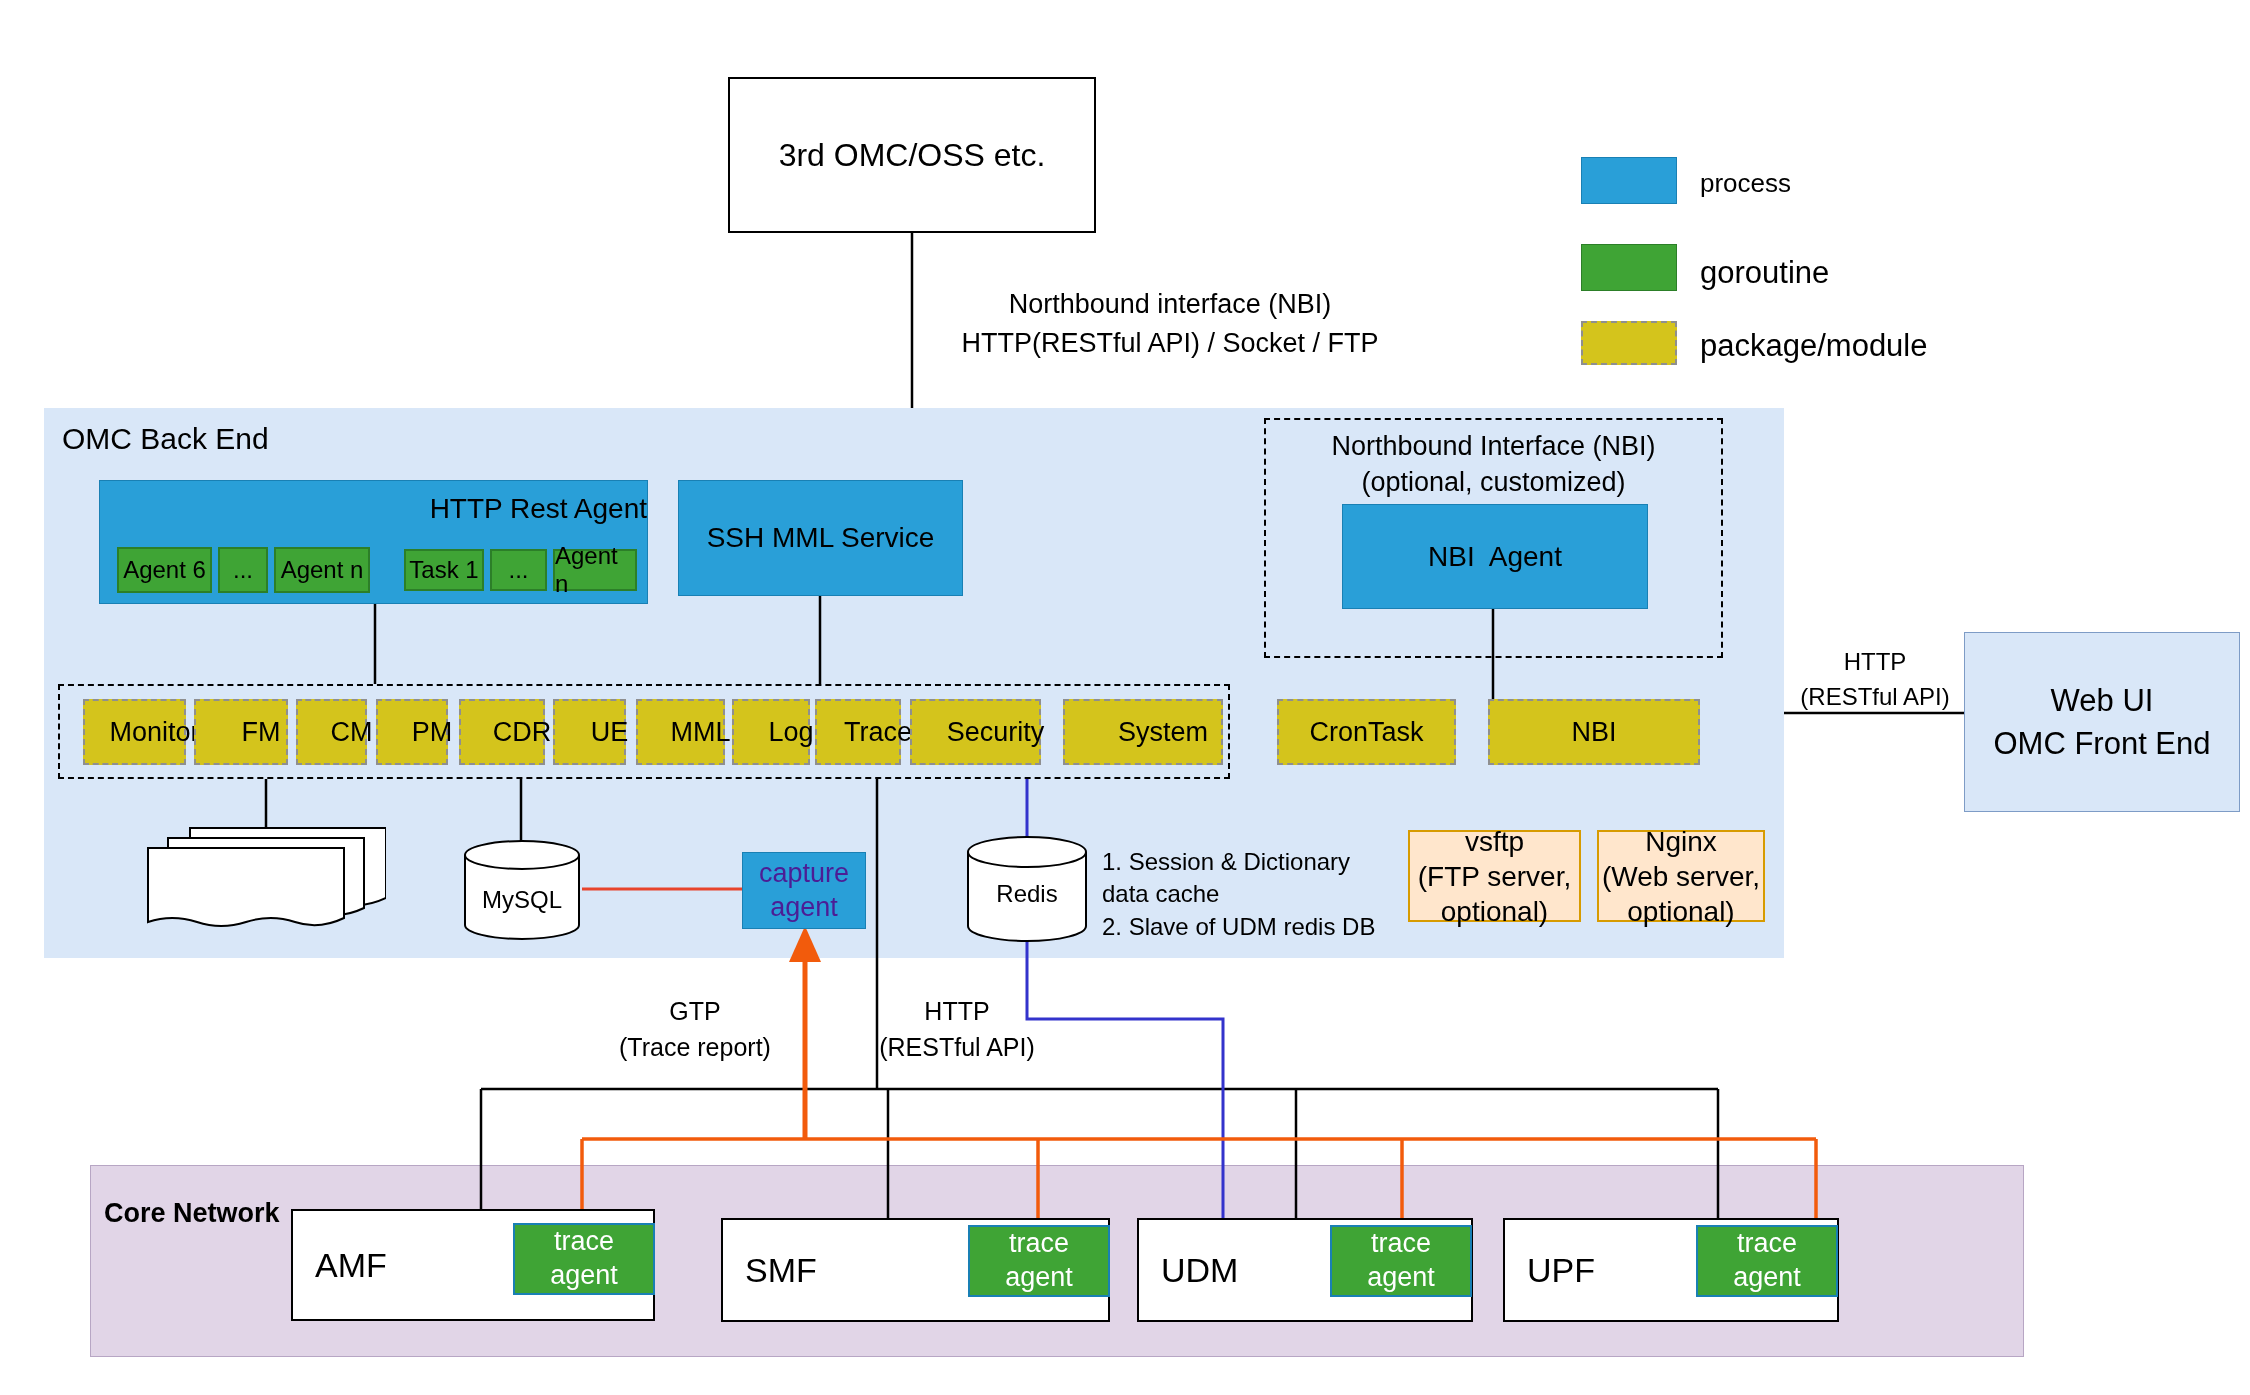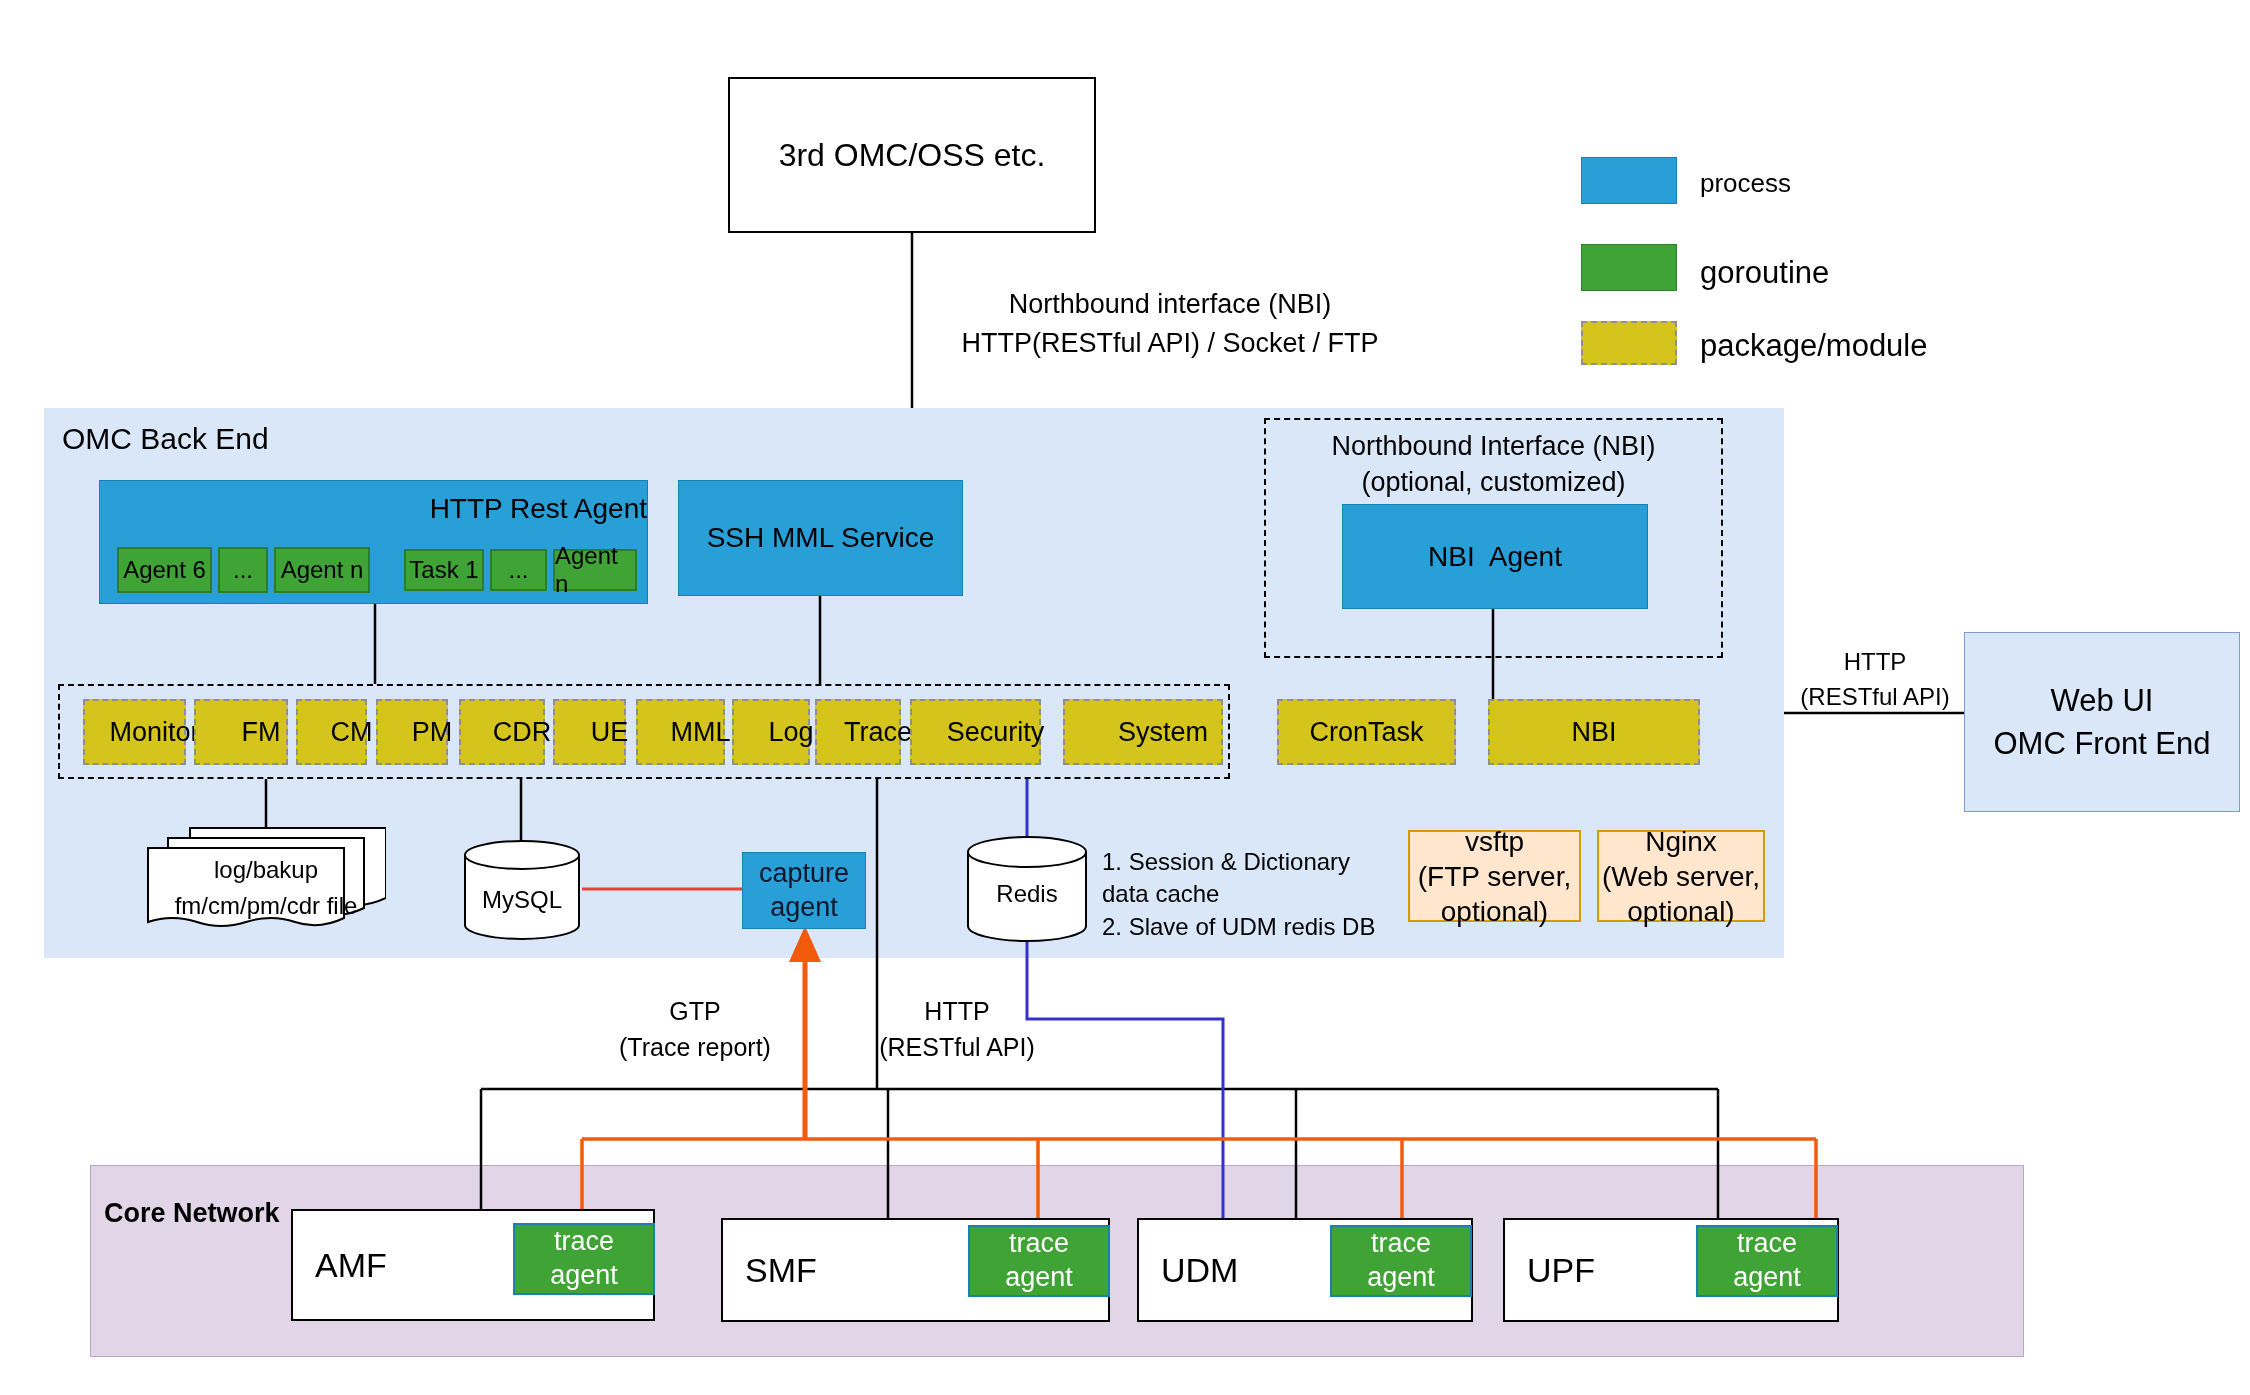--- a/index.html
+++ b/index.html
@@ -127,31 +127,29 @@
   <div class="abs pkg-yellow" style="left:1488px;top:699px;width:212px;height:66px">NBI</div>
 
   <div class="abs" style="left:146px;top:826px;width:240px;height:112px">
     <svg width="240" height="112" viewBox="0 0 240 112">
       <g fill="#fff" stroke="#000" stroke-width="2">
         <path d="M44,2 H240 V72 Q215,84 191,76 Q167,68 142,76 Q117,84 93,76 Q68,68 44,76 Z"></path>
         <path d="M22,12 H218 V82 Q193,94 169,86 Q145,78 120,86 Q95,94 71,86 Q46,78 22,86 Z"></path>
         <path d="M2,22 H198 V92 Q173,104 149,96 Q125,88 100,96 Q75,104 51,96 Q26,88 2,96 Z"></path>
       </g>
     </svg>
-    <div class="doc-text preline">log/bakup
-fm/cm/pm/cdr file</div>
   </div>
 
   <svg class="abs" style="left:462px;top:838px" width="120" height="104" viewBox="0 0 120 104">
     <path d="M3,17 a57,14 0 0 1 114,0 v70 a57,14 0 0 1 -114,0 z" fill="#fff" stroke="#000" stroke-width="2"></path>
     <path d="M3,17 a57,14 0 0 0 114,0" fill="none" stroke="#000" stroke-width="2"></path>
     <text x="60" y="70" text-anchor="middle" font-size="24">MySQL</text>
   </svg>
 
-  <div class="abs proc-blue center preline" style="left:742px;top:852px;width:124px;height:77px;color:#0f172a;font-size:27px;line-height:1.25">capture
+  <div class="abs proc-blue center preline" style="left:742px;top:852px;width:124px;height:77px;color:#4c1d95;font-size:27px;line-height:1.25">capture
 agent</div>
 
   <svg class="abs" style="left:965px;top:834px" width="124" height="110" viewBox="0 0 124 110">
     <path d="M3,18 a59,15 0 0 1 118,0 v74 a59,15 0 0 1 -118,0 z" fill="#fff" stroke="#000" stroke-width="2"></path>
     <path d="M3,18 a59,15 0 0 0 118,0" fill="none" stroke="#000" stroke-width="2"></path>
     <text x="62" y="68" text-anchor="middle" font-size="24">Redis</text>
   </svg>
 
   <div class="abs preline" style="left:1102px;top:846px;width:300px;font-size:24px;line-height:1.35">1. Session &amp; Dictionary
 data cache

